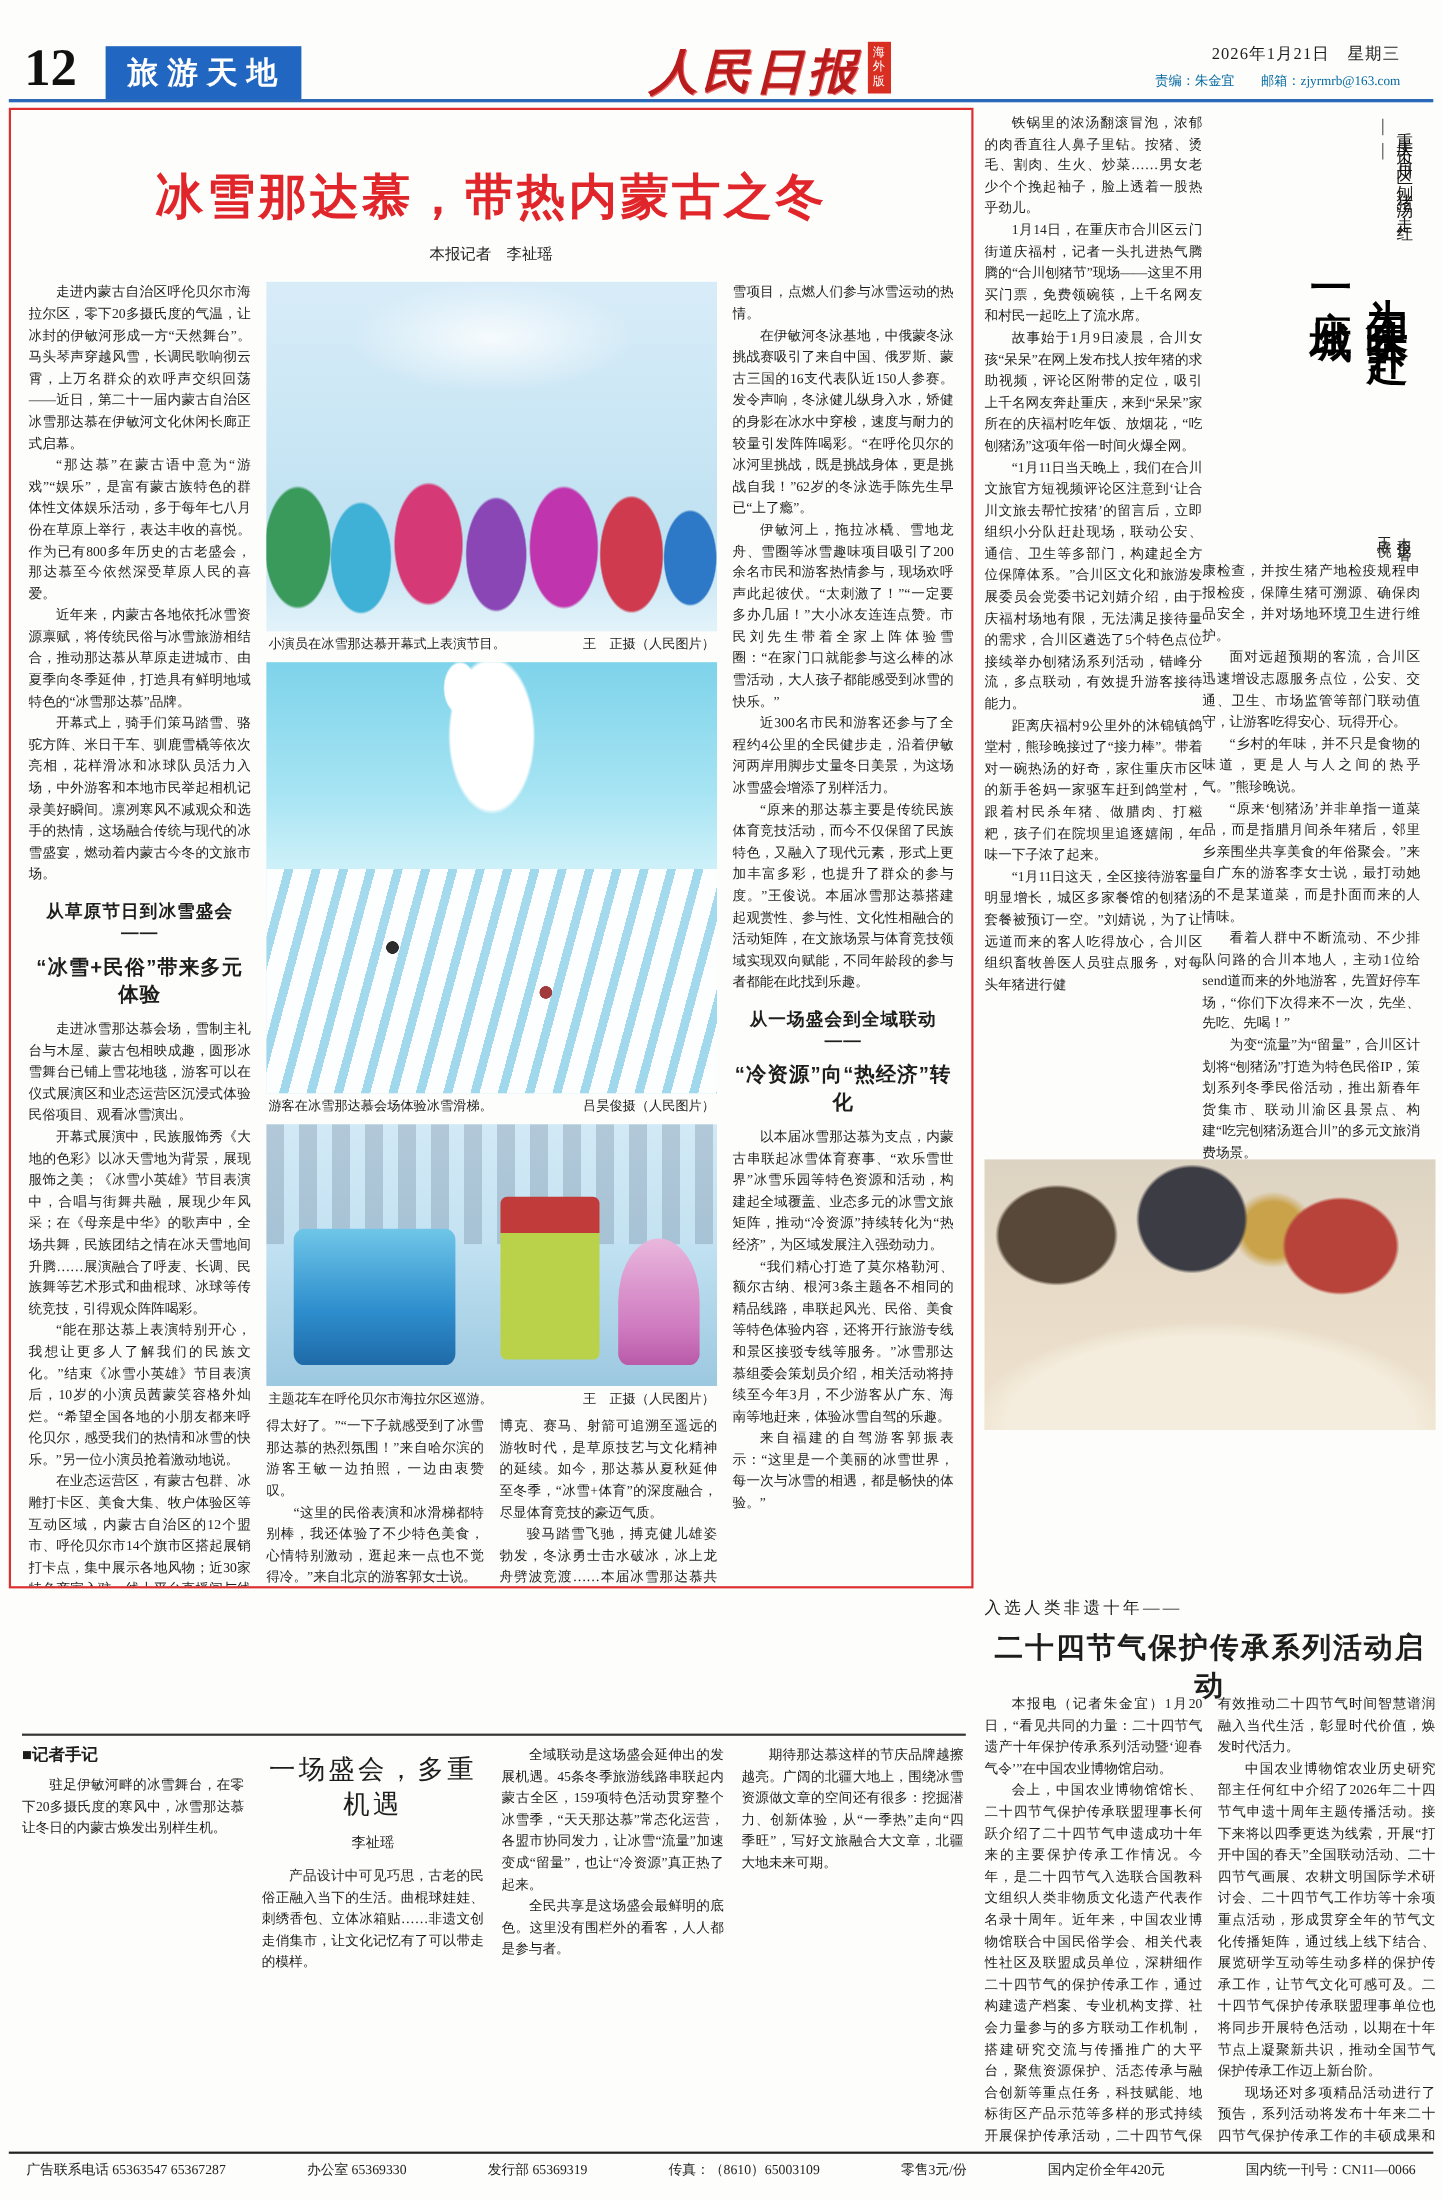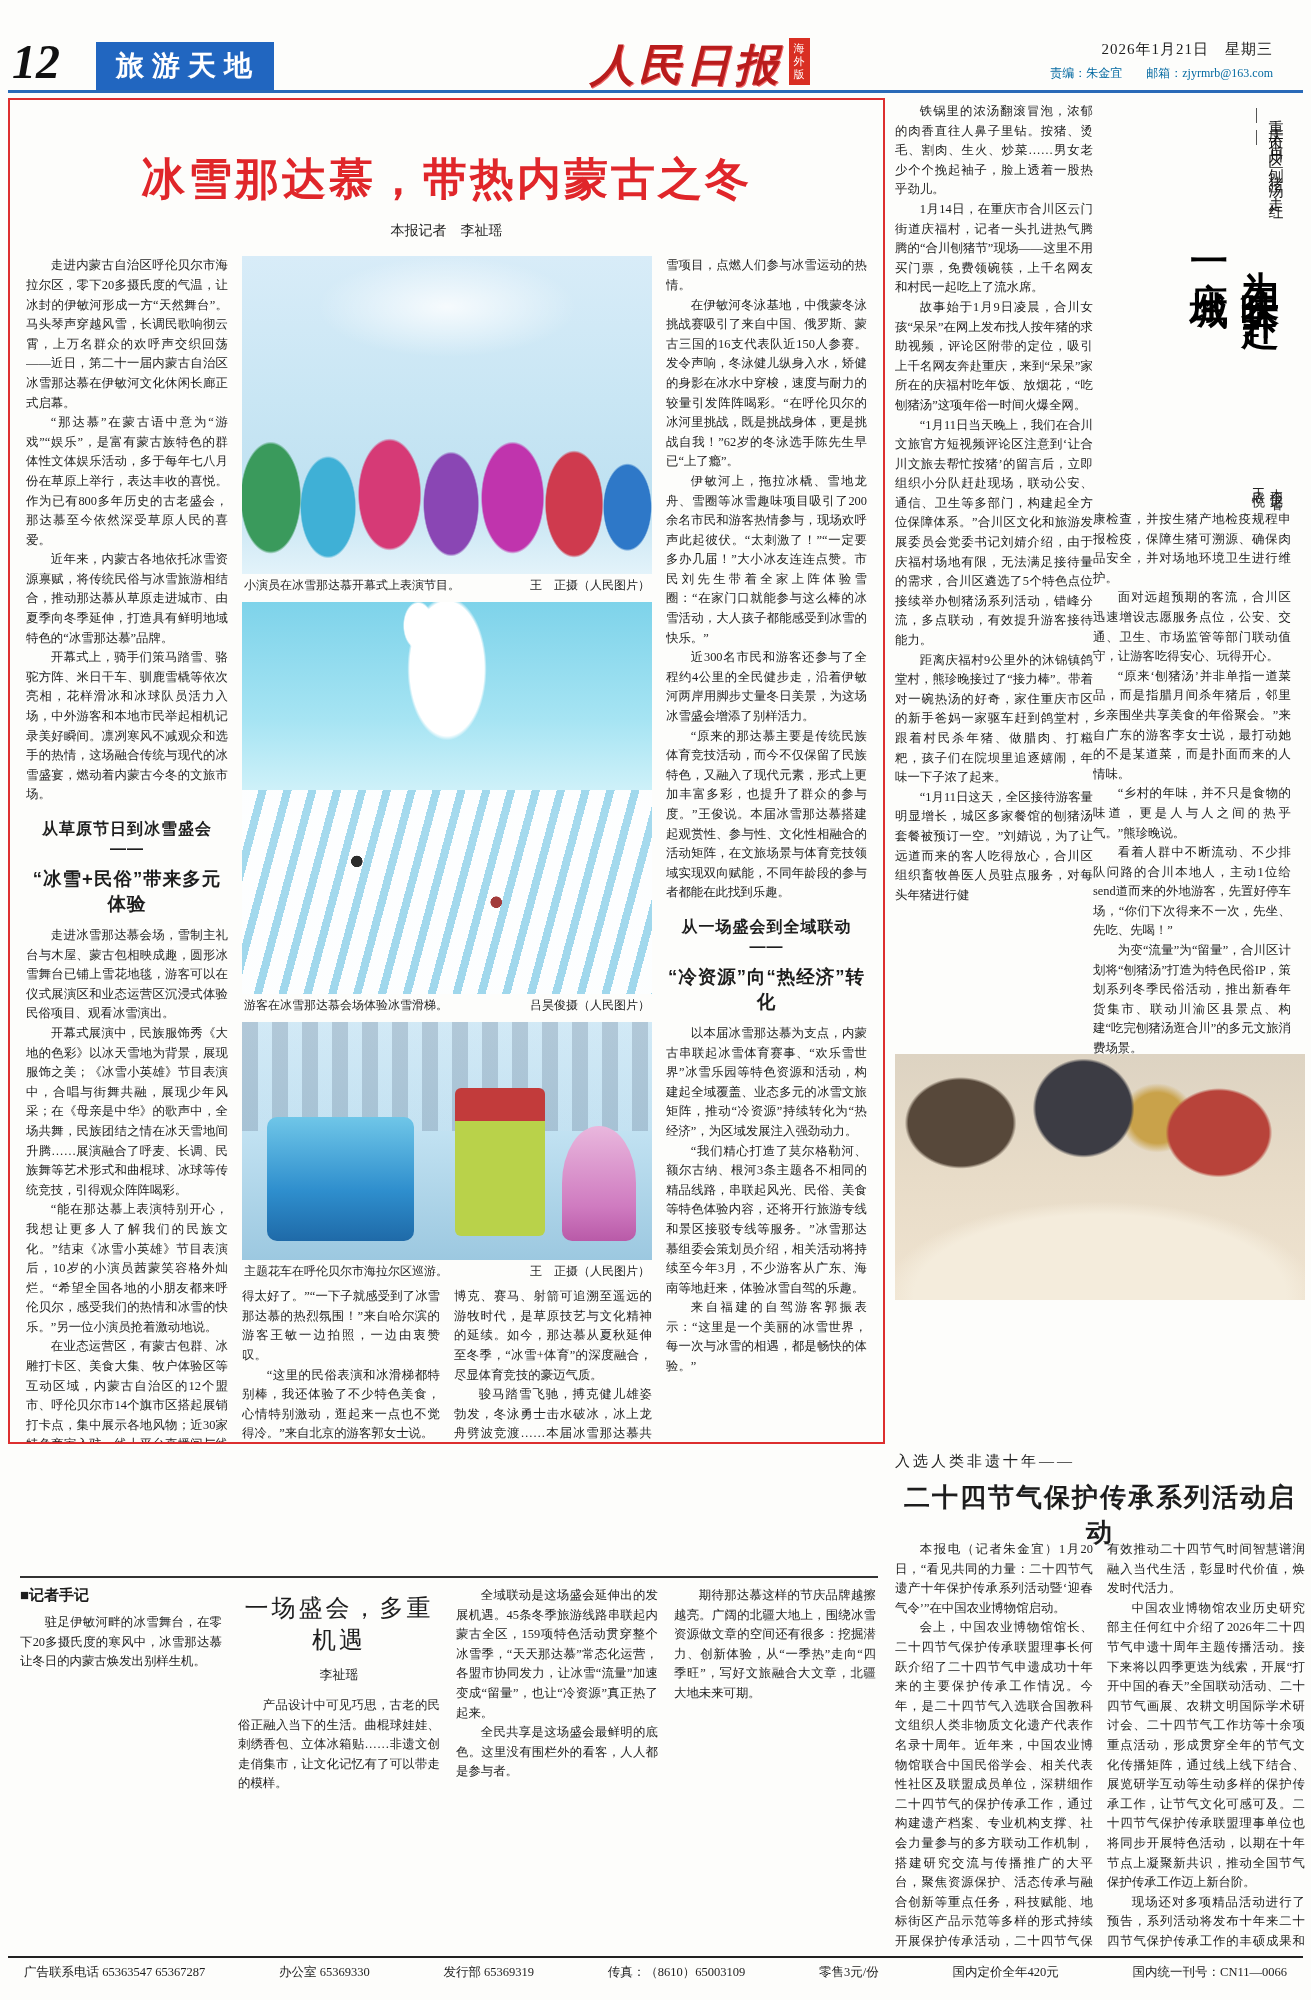--- a/index.html
+++ b/index.html
@@ -1,19 +1,19 @@
 <!DOCTYPE html>
 <html><head>
 <meta charset="utf-8">
 <style>
   html,body{margin:0;padding:0;background:#e8e8e4;}
   .page{position:relative;width:1311px;height:2000px;background:#fdfdfb;margin:0 auto;overflow:hidden;
         font-family:"Liberation Serif","DejaVu Serif",serif;color:#1d1d1d;}
   
-  .page-num{position:absolute;left:12px;top:34px;font-size:48px;font-weight:700;font-style:italic;color:#111;}
+  .page-num{position:absolute;left:22px;top:34px;font-size:48px;font-weight:700;color:#111;}
   .section-badge{position:absolute;left:96px;top:42px;background:#2166c0;color:#fff;
         font-family:"Liberation Sans","DejaVu Sans",sans-serif;font-weight:700;
         font-size:28px;letter-spacing:8px;padding:5px 14px 7px 20px;}
   .masthead{position:absolute;left:520px;top:36px;width:360px;text-align:center;}
   .masthead-logo{font-size:44px;font-weight:900;color:#b91c1c;letter-spacing:4px;
         font-style:italic;text-shadow:1px 1px 0 #e66;}
   .edition-badge{display:inline-block;vertical-align:top;margin-left:6px;margin-top:2px;
         background:#d92f23;color:#fff;font-size:11px;line-height:13px;width:15px;
         padding:4px 3px;font-family:"Liberation Sans","DejaVu Sans",sans-serif;}
   .header-right{position:absolute;right:38px;top:40px;text-align:right;}
@@ -231,22 +231,22 @@
     <div class="ra-stack">
       <div class="ra-titleblock">
         <span class="ra-kicker">重庆市合川区「刨猪汤」走红——</span>
         <span class="ra-title">为年味奔赴一座城</span>
         <span class="ra-byline">本报记者　王欣悦</span>
       </div>
       <div class="ra-col2 bodycol">
         <div>
             <p class="para flush">康检查，并按生猪产地检疫规程申报检疫，保障生猪可溯源、确保肉品安全，并对场地环境卫生进行维护。</p>
             <p class="para">面对远超预期的客流，合川区迅速增设志愿服务点位，公安、交通、卫生、市场监管等部门联动值守，让游客吃得安心、玩得开心。</p>
+            <p class="para">“乡村的年味，并不只是食物的味道，更是人与人之间的热乎气。”熊珍晚说。</p>
             <p class="para">“原来‘刨猪汤’并非单指一道菜品，而是指腊月间杀年猪后，邻里乡亲围坐共享美食的年俗聚会。”来自广东的游客李女士说，最打动她的不是某道菜，而是扑面而来的人情味。</p>
-            <p class="para">“乡村的年味，并不只是食物的味道，更是人与人之间的热乎气。”熊珍晚说。</p>
             <p class="para">看着人群中不断流动、不少排队问路的合川本地人，主动1位给send道而来的外地游客，先置好停车场，“你们下次得来不一次，先坐、先吃、先喝！”</p>
             <p class="para">为变“流量”为“留量”，合川区计划将“刨猪汤”打造为特色民俗IP，策划系列冬季民俗活动，推出新春年货集市、联动川渝区县景点、构建“吃完刨猪汤逛合川”的多元文旅消费场景。</p>
             <p class="para">“我们将推出‘游合川·吃刨汤·找装置·过大年’精品旅游线路，串联钓鱼城遗址、涞滩古镇、嘉陵江风光带等景点，为游客提供更丰富的游玩选择。”刘婧新说。</p>
           </div>
 
       </div>
     </div>
   </div>
 
   <div class="photo4" style="left:895px;"></div>

